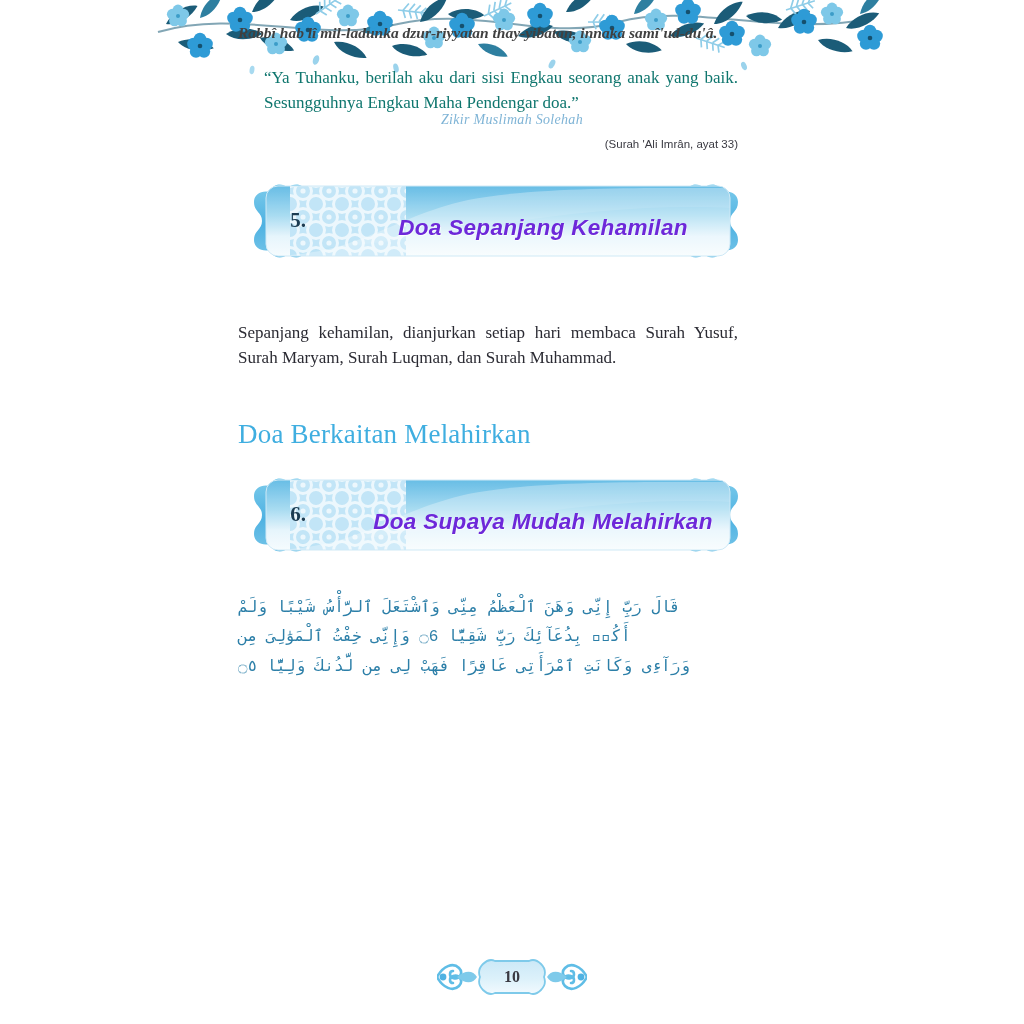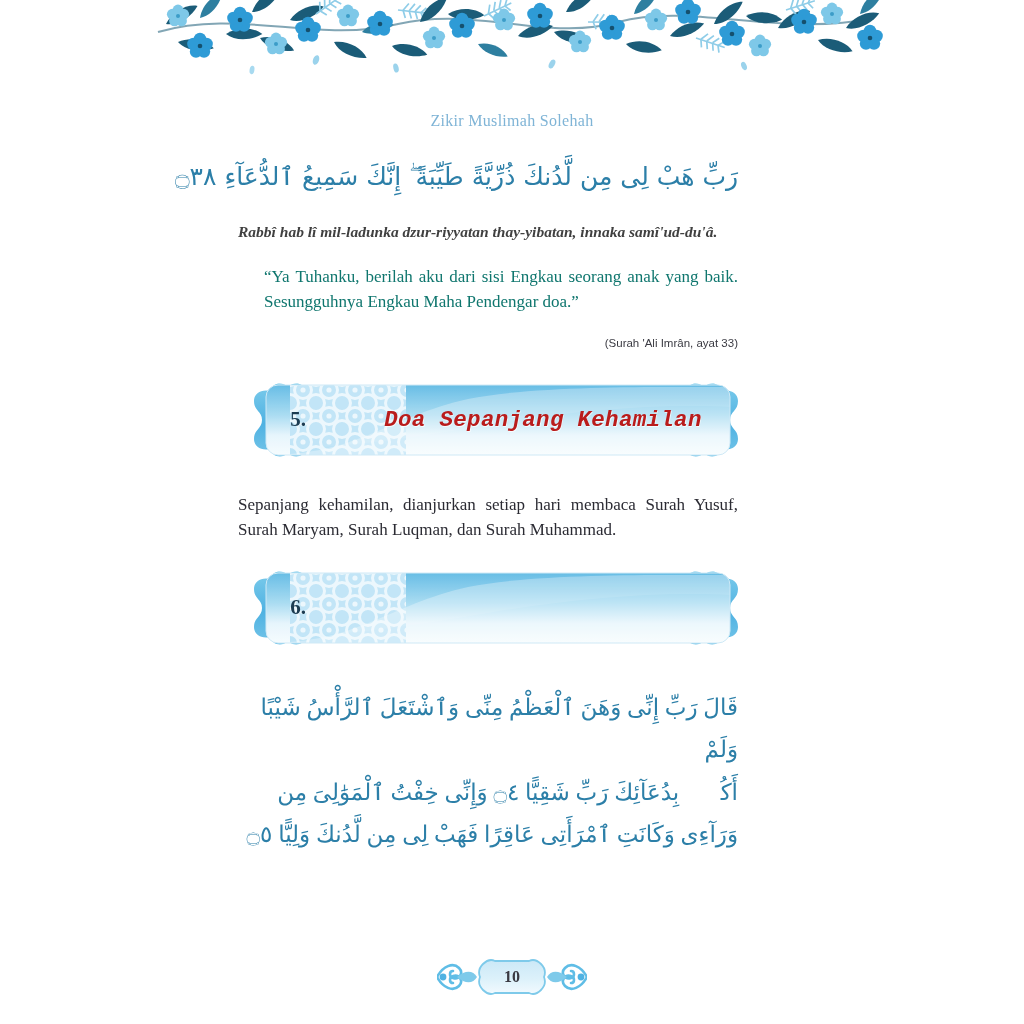--- a/index.html
+++ b/index.html
@@ -34,21 +34,22 @@
   .floral-header svg { display: block; }
 
   
   .running-head {
     position: absolute;
     left: 0;
     top: 112px;
     width: 1024px;
     text-align: center;
     font-family: "Liberation Serif", serif;
-    font-size: 16px;
+    font-style: italic;
+    font-size: 14px;
     letter-spacing: 0.3px;
     color: #7FB4D6;
   }
 
   
   .content {
     position: absolute;
     left: 238px;
     top: 0;
     width: 500px;
@@ -57,25 +58,25 @@
   .arabic-line {
     font-family: "DejaVu Sans", sans-serif;
     color: #2C7FA8;
     direction: rtl;
     text-align: center;
     font-size: 25px;
     line-height: 1.75;
     white-space: nowrap;
   }
   .arabic-block {
-    font-family: Liberation Serif, serif;
+    font-family: Liberation Mono, monospace;
     color: #2C7FA8;
     direction: rtl;
-    text-align: right;
-    font-size: 23px;
+    text-align: left;
+    font-size: 16px;
     line-height: 1.85;
   }
 
   .translit {
     font-family: "Liberation Serif", serif;
     font-style: italic;
     font-weight: bold;
     font-size: 15.5px;
     line-height: 1.45;
     color: #404040;
@@ -131,31 +132,31 @@
     align-items: center;
     justify-content: center;
     font-family: "Liberation Serif", serif;
     font-weight: bold;
     font-size: 21px;
     color: #1C3C52;
   }
   .banner-title {
     position: absolute;
     left: 120px;
-    top: 0;
+    top: 7px;
     width: 370px;
     height: 86px;
     display: flex;
     align-items: center;
     justify-content: center;
-    font-family: Liberation Mono, monospace;
+    font-family: Liberation Sans, sans-serif;
     font-style: italic;
     font-weight: bold;
     font-size: 22.5px;
-    color: #b91c1c;
+    color: #6d28d9;
     letter-spacing: 0.3px;
     text-shadow: 0.6px 0.8px 0 rgba(255,255,255,0.75);
   }
 
   
   .page-foot {
     position: absolute;
     left: 0;
     bottom: 22px;
     width: 1024px;
@@ -276,21 +277,20 @@
       <ellipse cx="404" cy="70" rx="2.8" ry="4.8" fill="#9BD3EC" transform="rotate(28 404 70)"></ellipse>
       <ellipse cx="596" cy="72" rx="2.6" ry="4.4" fill="#9BD3EC" transform="rotate(-22 596 72)"></ellipse>
       <ellipse cx="104" cy="76" rx="2.4" ry="4.2" fill="#A8DAF0" transform="rotate(10 104 76)"></ellipse>
     </svg>
   </div>
 
   <div class="running-head">Zikir Muslimah Solehah</div>
 
   <div class="content">
 
-    <div class="arabic-line" style="margin-top:155px;">رَبِّ هَبْ لِى مِن لَّدُنكَ ذُرِّيَّةً طَيِّبَةً ۖ إِنَّكَ سَمِيعُ ٱلدُّعَآءِ ۝٣٨</div>
 
     <div class="translit" style="margin-top:22px;">Rabbî hab lî mil-ladunka dzur-riyyatan thay-yibatan, innaka samî'ud-du'â.</div>
 
     <div class="translation" style="margin-top:22px;">“Ya Tuhanku, berilah aku dari sisi Engkau seorang anak yang baik. Sesungguhnya Engkau Maha Pendengar doa.”</div>
 
     <div class="citation" style="margin-top:22px;">
       <span>(Surah </span><span class="it">'Ali Imrân</span><span>, ayat 33)</span>
     </div>
 
     <div class="banner-wrap" style="margin-top:28px;">
@@ -353,22 +353,23 @@
 
           <path d="M28,78 C120,78 150,40 230,22 C300,8 420,10 492,10 L492,78 Z" fill="#ffffff" opacity="0.30"></path>
           <path d="M28,8 H492 V30 C420,26 330,34 250,48 C170,62 96,72 28,72 Z" fill="#ffffff" opacity="0.10"></path>
         </g>
         <rect x="28" y="8" width="464" height="70" rx="12" fill="none" stroke="#CFE9F6" stroke-width="1"></rect>
       </svg>
       <div class="banner-num">5.</div>
       <div class="banner-title">Doa Sepanjang Kehamilan</div>
     </div>
 
-    <div class="body-text" style="margin-top:29px;">Sepanjang kehamilan, dianjurkan setiap hari membaca Surah Yusuf, Surah Maryam, Surah Luqman, dan Surah Muhammad.</div>
-
+    <div class="body-text" style="margin-top:56px;">Sepanjang kehamilan, dianjurkan setiap hari membaca Surah Yusuf, Surah Maryam, Surah Luqman, dan Surah Muhammad.</div>
+
+    <div class="section-heading" style="margin-top:48px;">Doa Berkaitan Melahirkan</div>
 
     <div class="banner-wrap" style="margin-top:22px;">
       <svg width="520" height="86" viewBox="0 0 520 86" xmlns="http://www.w3.org/2000/svg">
         <defs>
           <linearGradient id="bg6" x1="0" y1="0" x2="0" y2="1">
             <stop offset="0%" stop-color="#57B6E3"></stop>
             <stop offset="42%" stop-color="#9FD8F0"></stop>
             <stop offset="72%" stop-color="#E4F4FC"></stop>
             <stop offset="100%" stop-color="#F6FCFE"></stop>
           </linearGradient>
@@ -417,25 +418,26 @@
         <g clip-path="url(#barclip6)">
           <g clip-path="url(#patclip6)">
             <rect x="52" y="8" width="116" height="70" fill="url(#lat6)"></rect>
           </g>
           <path d="M28,78 C120,78 150,40 230,22 C300,8 420,10 492,10 L492,78 Z" fill="#ffffff" opacity="0.30"></path>
           <path d="M28,8 H492 V30 C420,26 330,34 250,48 C170,62 96,72 28,72 Z" fill="#ffffff" opacity="0.10"></path>
         </g>
         <rect x="28" y="8" width="464" height="70" rx="12" fill="none" stroke="#CFE9F6" stroke-width="1"></rect>
       </svg>
       <div class="banner-num">6.</div>
+      <div class="banner-title">Doa Supaya Mudah Melahirkan</div>
     </div>
 
     <div style="margin-top:36px;">
       <div class="arabic-block">قَالَ رَبِّ إِنِّى وَهَنَ ٱلْعَظْمُ مِنِّى وَٱشْتَعَلَ ٱلرَّأْسُ شَيْبًا وَلَمْ</div>
-      <div class="arabic-block">أَكُنۢ بِدُعَآئِكَ رَبِّ شَقِيًّا ۝٤ وَإِنِّى خِفْتُ ٱلْمَوَٰلِىَ مِن</div>
+      <div class="arabic-block">أَكُنۢ بِدُعَآئِكَ رَبِّ شَقِيًّا ۝6 وَإِنِّى خِفْتُ ٱلْمَوَٰلِىَ مِن</div>
       <div class="arabic-block">وَرَآءِى وَكَانَتِ ٱمْرَأَتِى عَاقِرًا فَهَبْ لِى مِن لَّدُنكَ وَلِيًّا ۝٥</div>
     </div>
 
   </div>
 
   <div class="page-foot">
     <div class="page-foot-inner">
       <svg width="150" height="50" viewBox="0 0 150 50" xmlns="http://www.w3.org/2000/svg">
         <defs>
           <linearGradient id="cartg" x1="0" y1="0" x2="0" y2="1">

